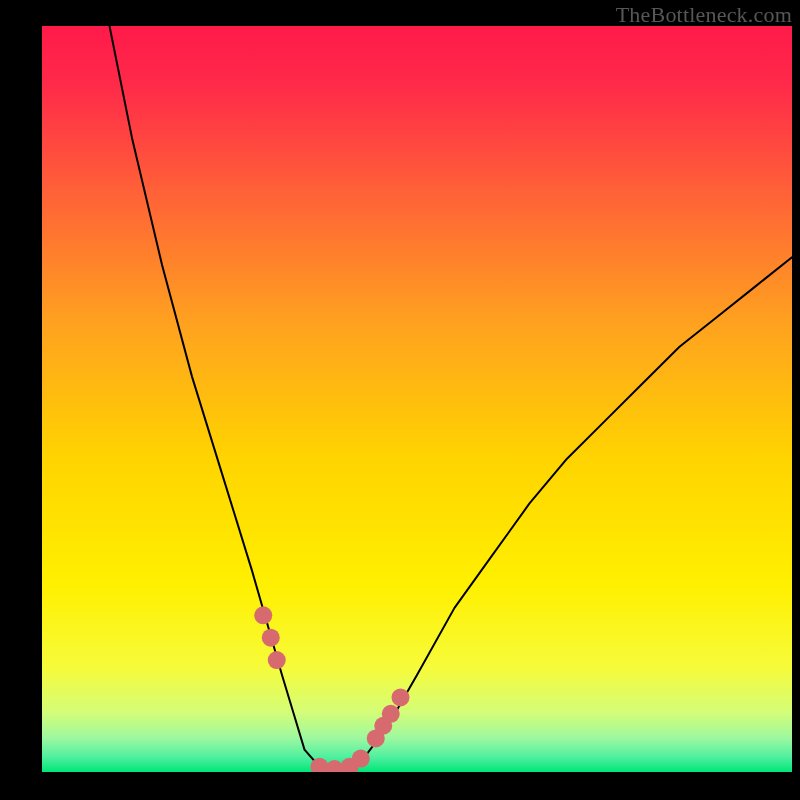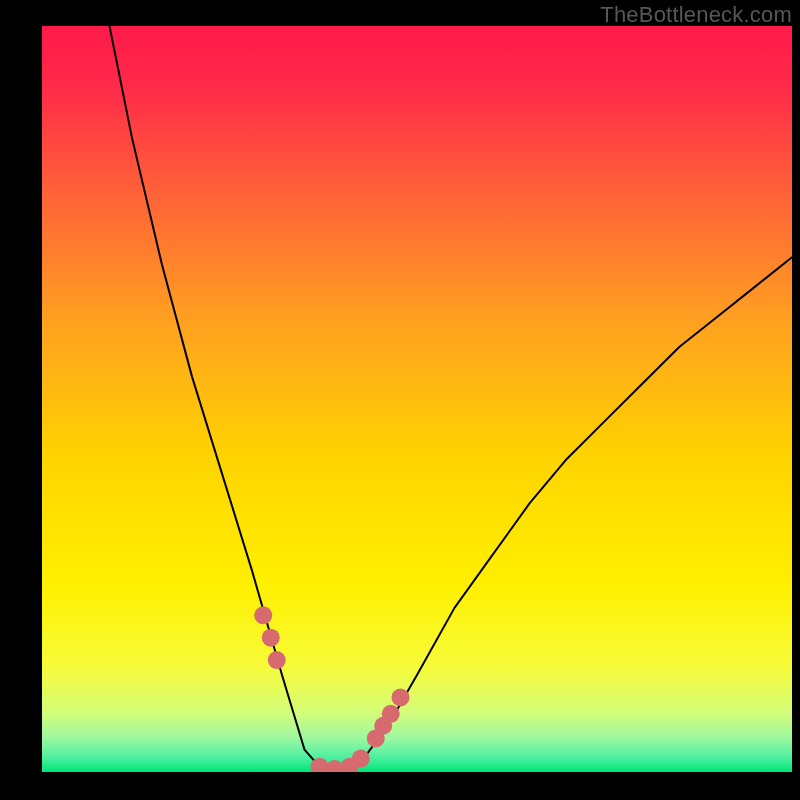--- a/index.html
+++ b/index.html
@@ -28,21 +28,21 @@
     overflow: hidden;
   }
   .watermark {
     position: absolute;
     top: 2px;
     right: 8px;
     font-size: 22px;
     font-weight: 500;
     color: #575757;
     letter-spacing: 0.2px;
-    font-family: Liberation Sans, sans-serif;
+    font-family: Liberation Serif, serif;
   }
   svg {
     display: block;
   }
 </style>
 </head>
 <body>
 
 <div class="frame">
 

